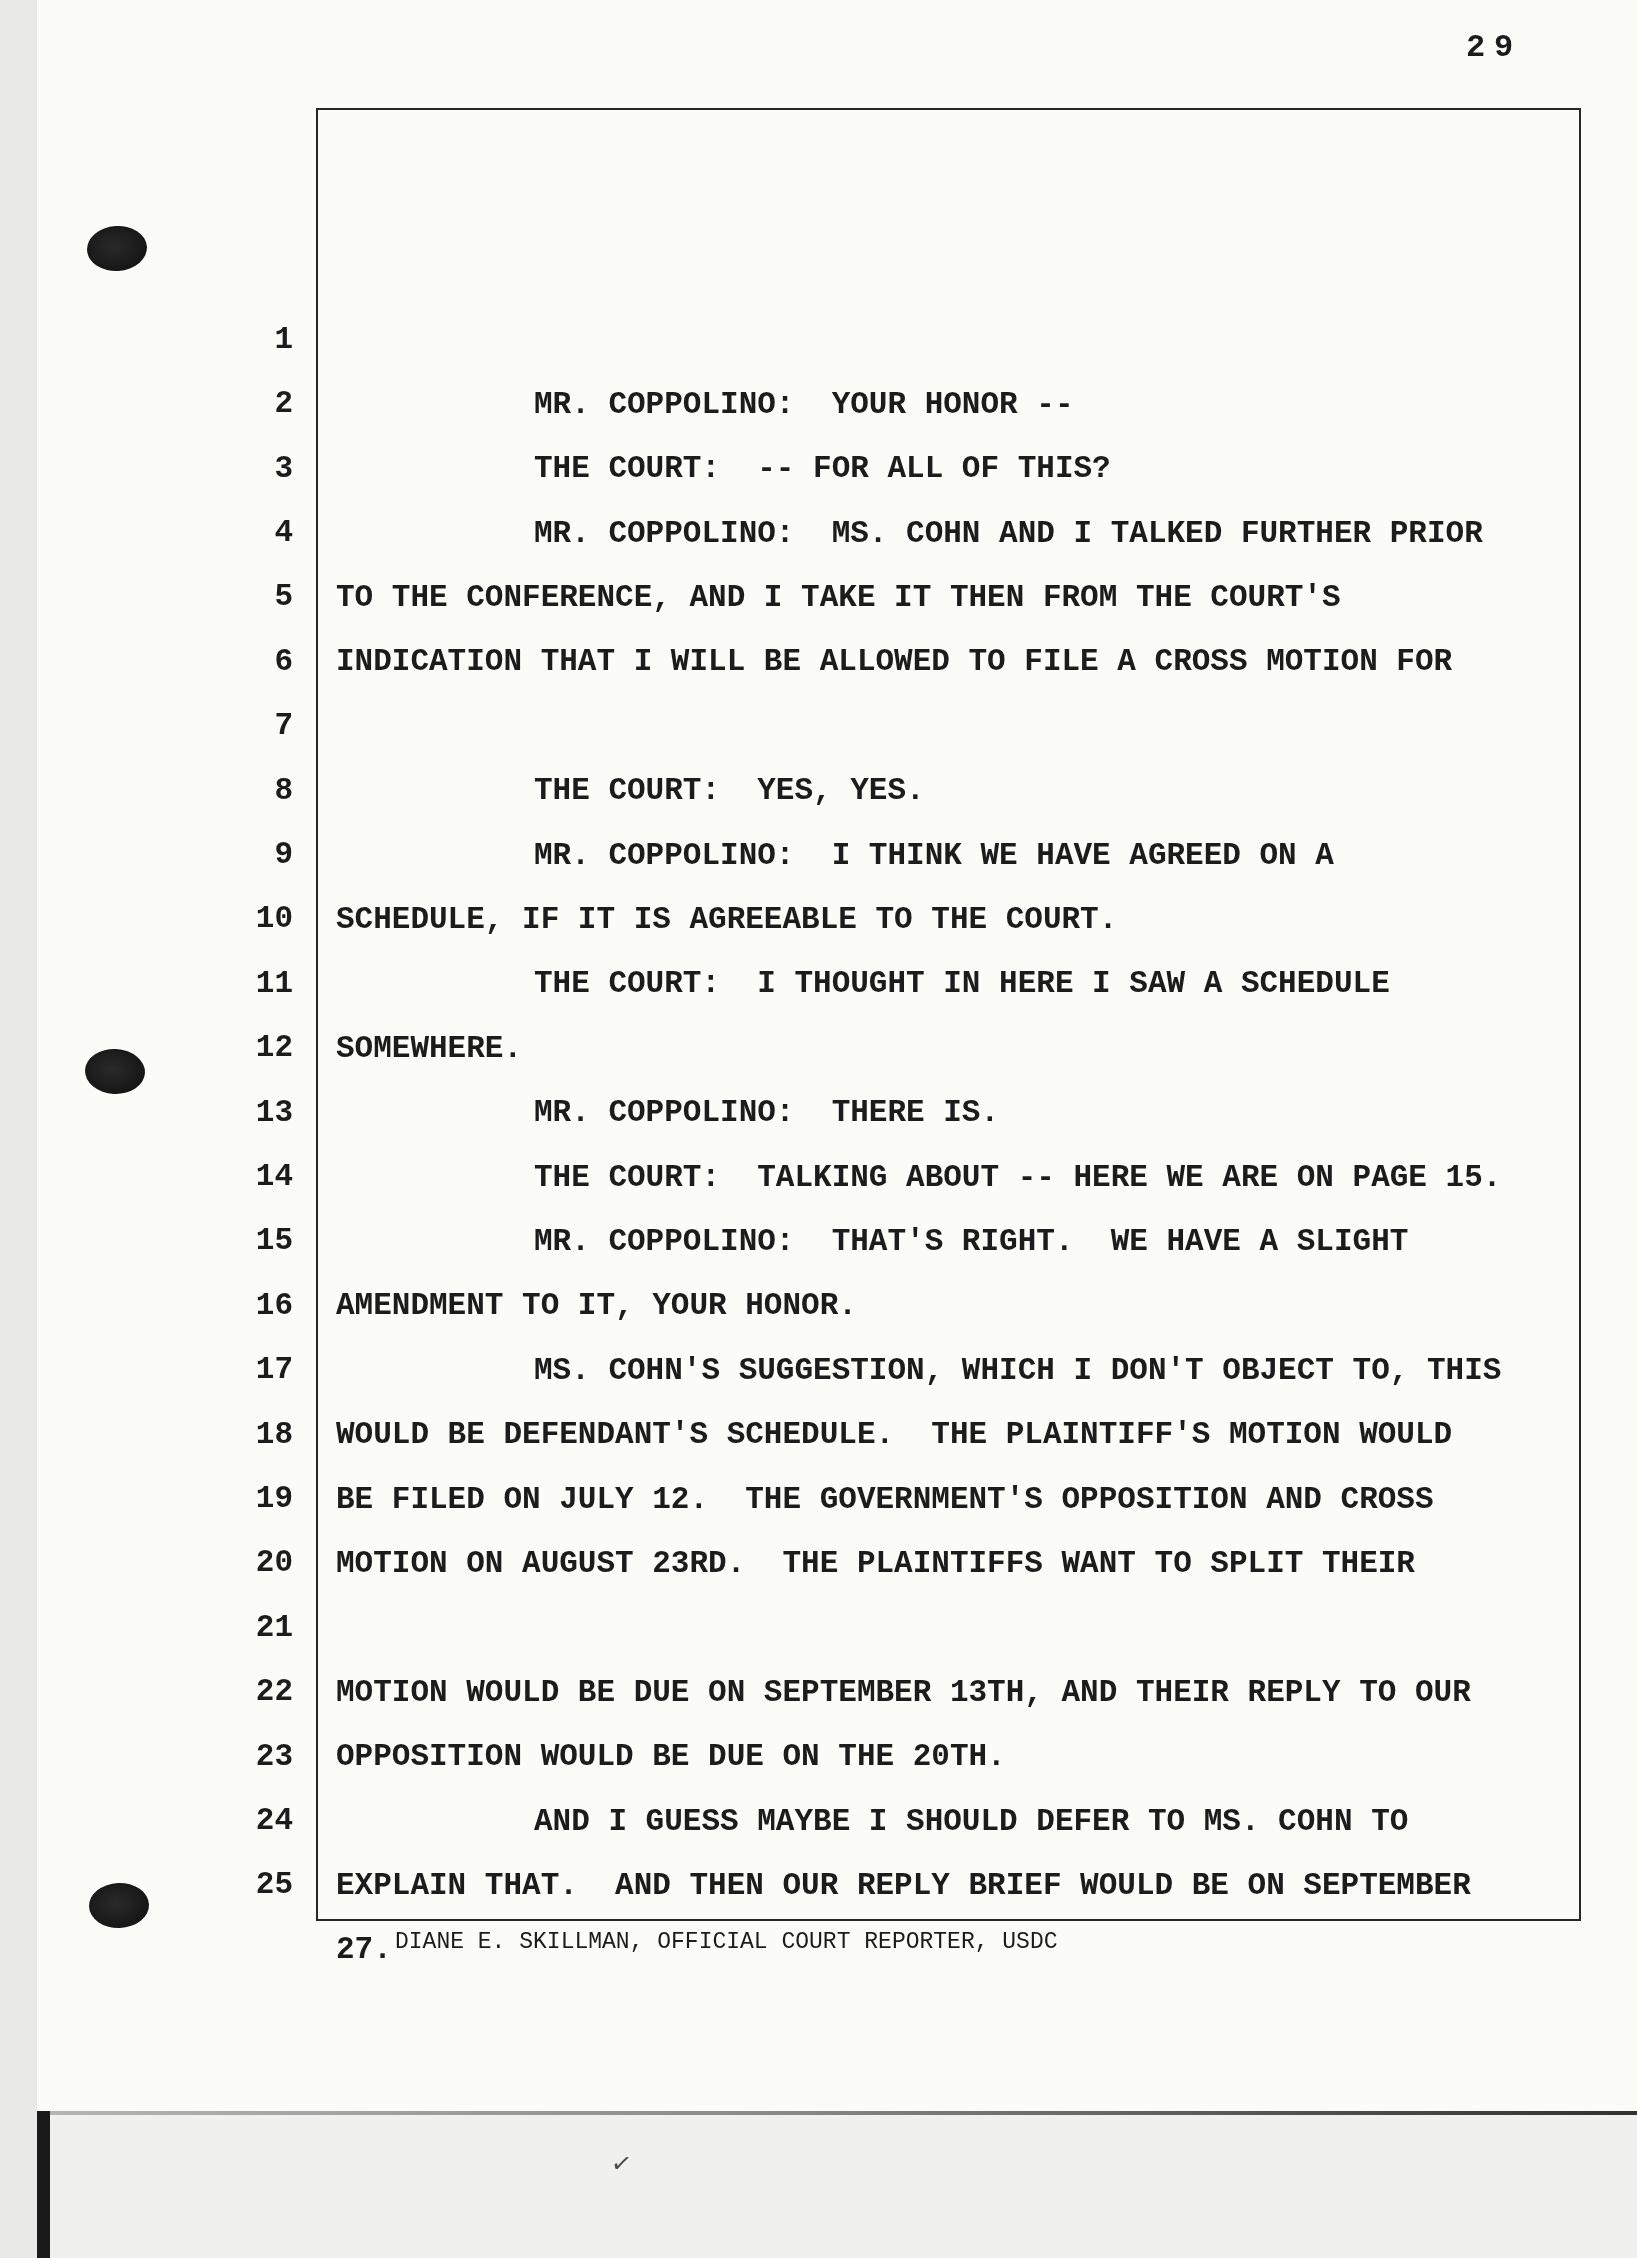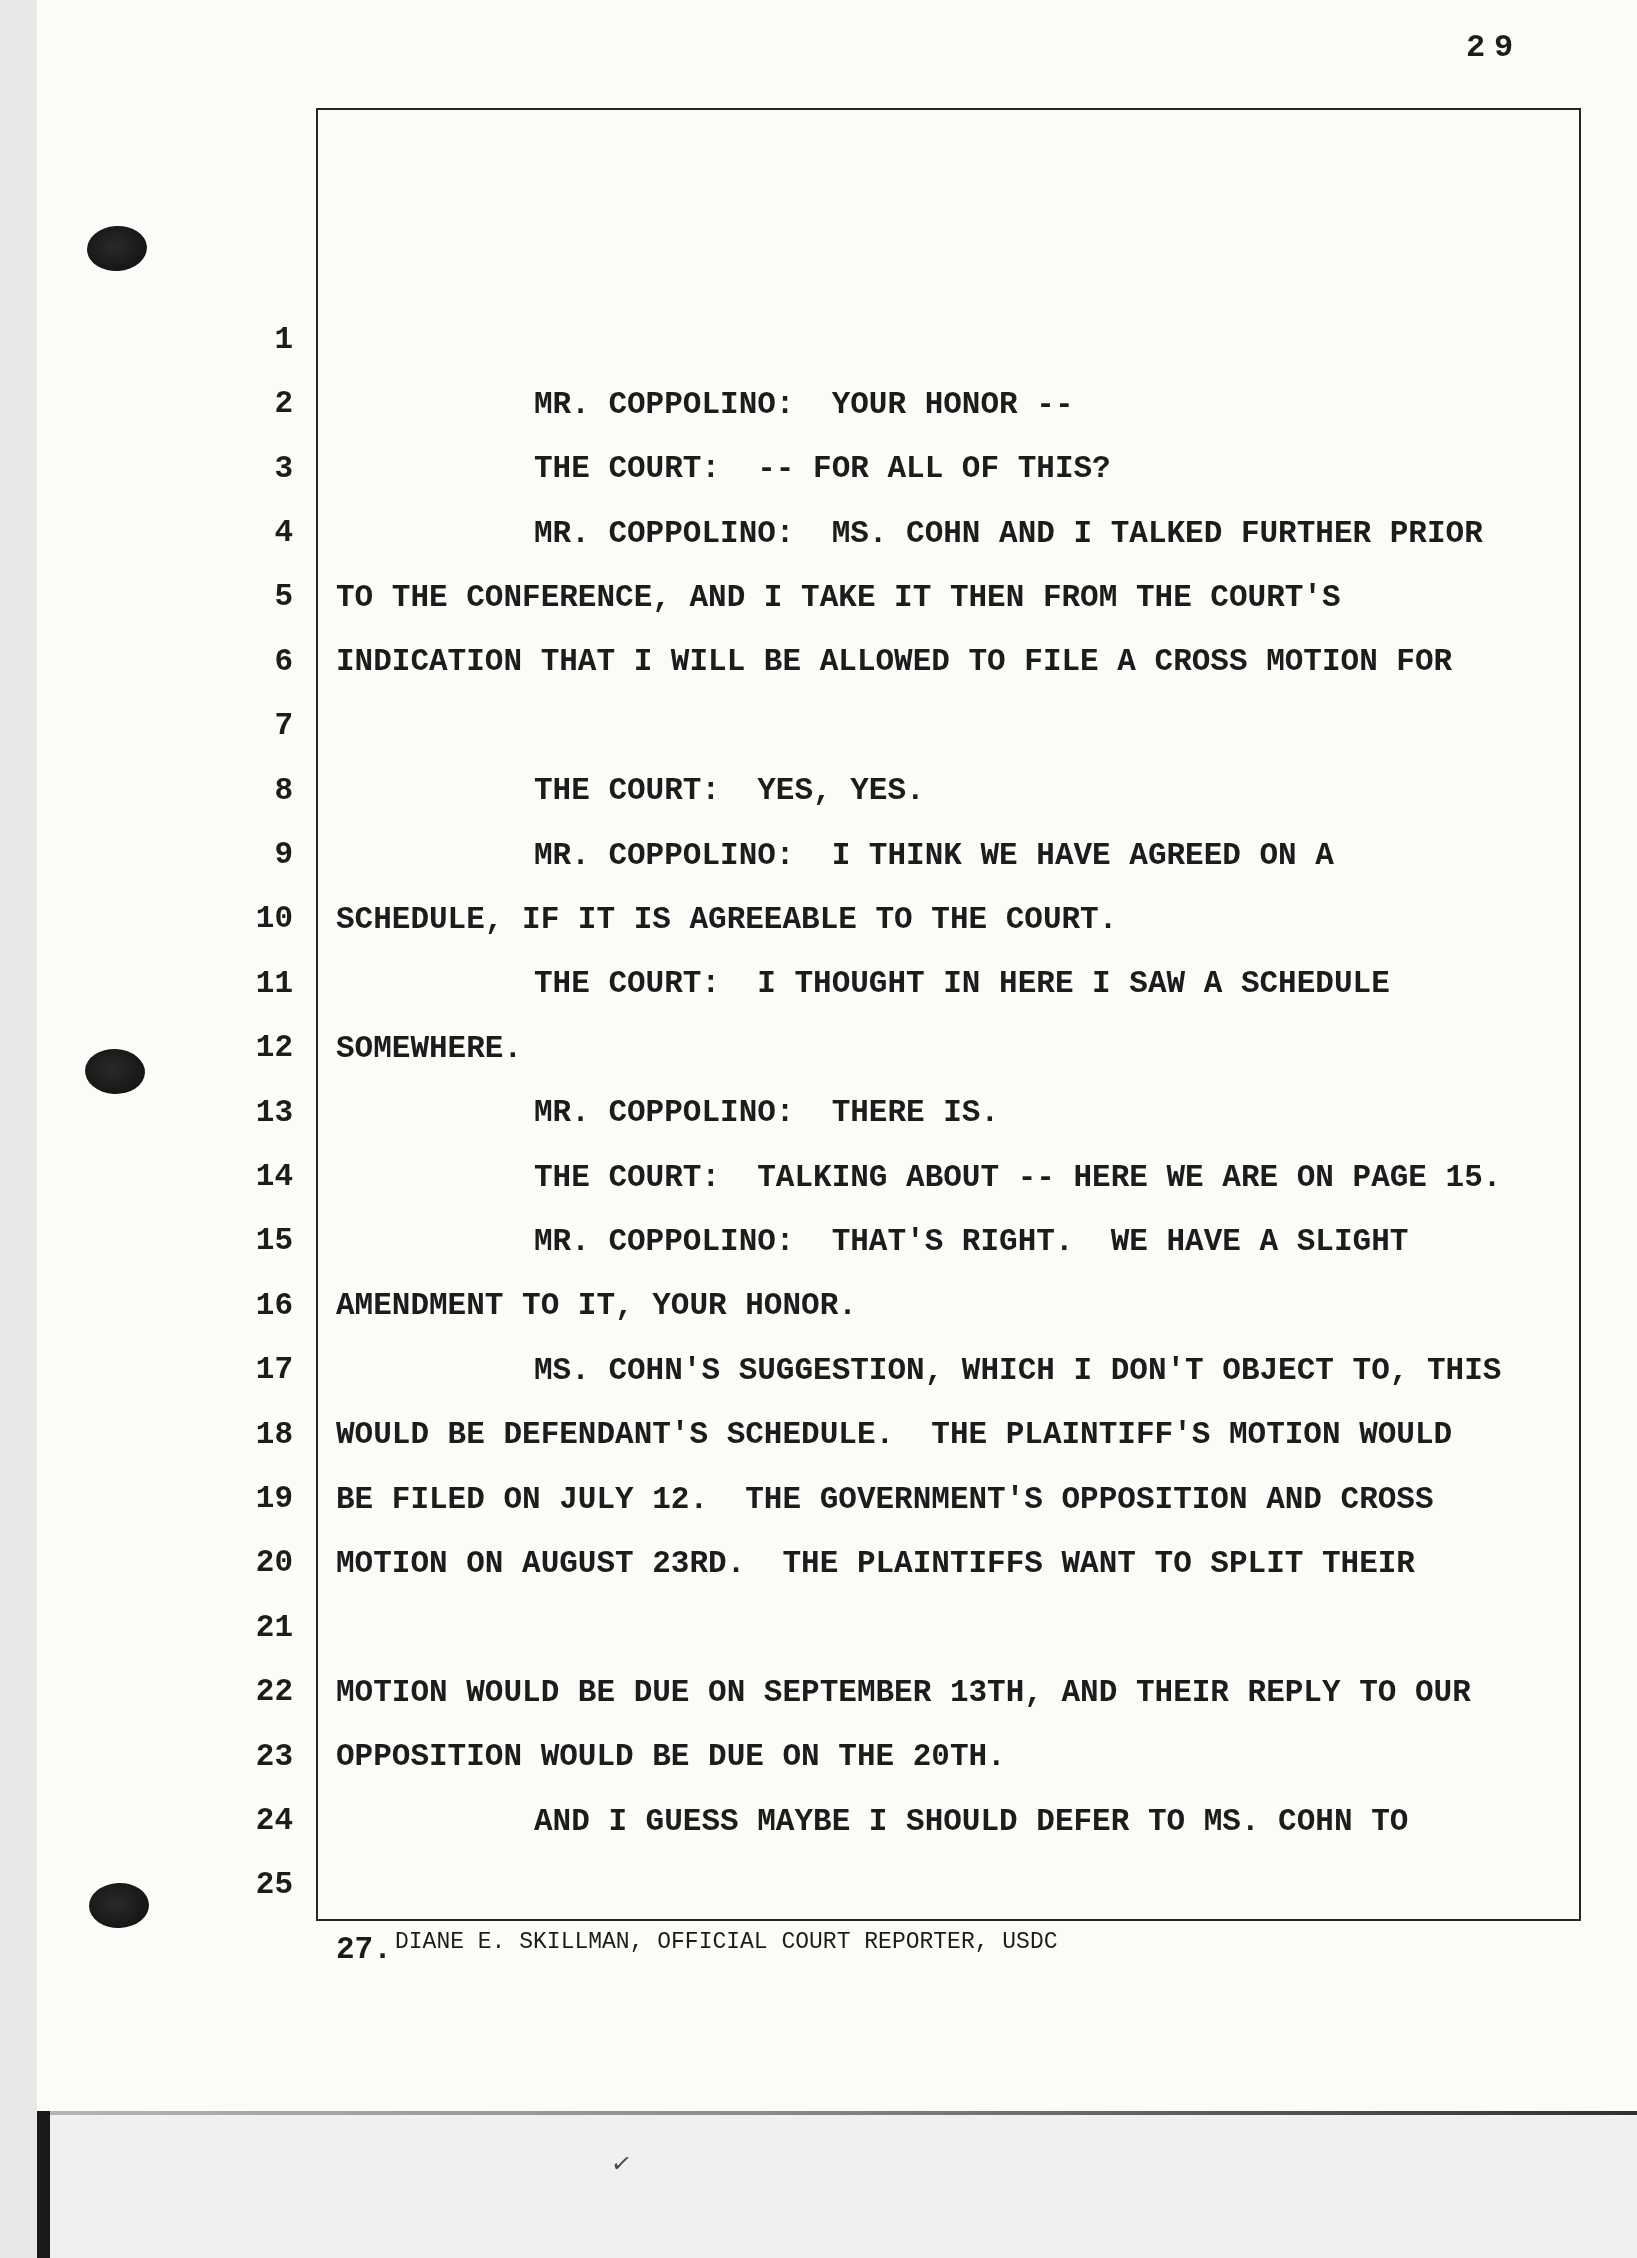--- a/index.html
+++ b/index.html
@@ -187,20 +187,21 @@
     <span class="lt">OPPOSITION WOULD BE DUE ON THE 20TH.</span>
   </div>
 
   <div class="line" style="top: 1659px;">
     <span class="ln">23</span>
     <span class="lt indent">AND I GUESS MAYBE I SHOULD DEFER TO MS. COHN TO</span>
   </div>
 
   <div class="line" style="top: 1723px; padding-left: 6px;">
     <span class="ln">24</span>
+    <span class="lt">EXPLAIN THAT.  AND THEN OUR REPLY BRIEF WOULD BE ON SEPTEMBER</span>
   </div>
 
   <div class="line" style="top: 1787px;">
     <span class="ln">25</span>
     <span class="lt">27.</span>
   </div>
 </div>
 
   <div class="footer">DIANE E. SKILLMAN, OFFICIAL COURT REPORTER, USDC</div>
 

